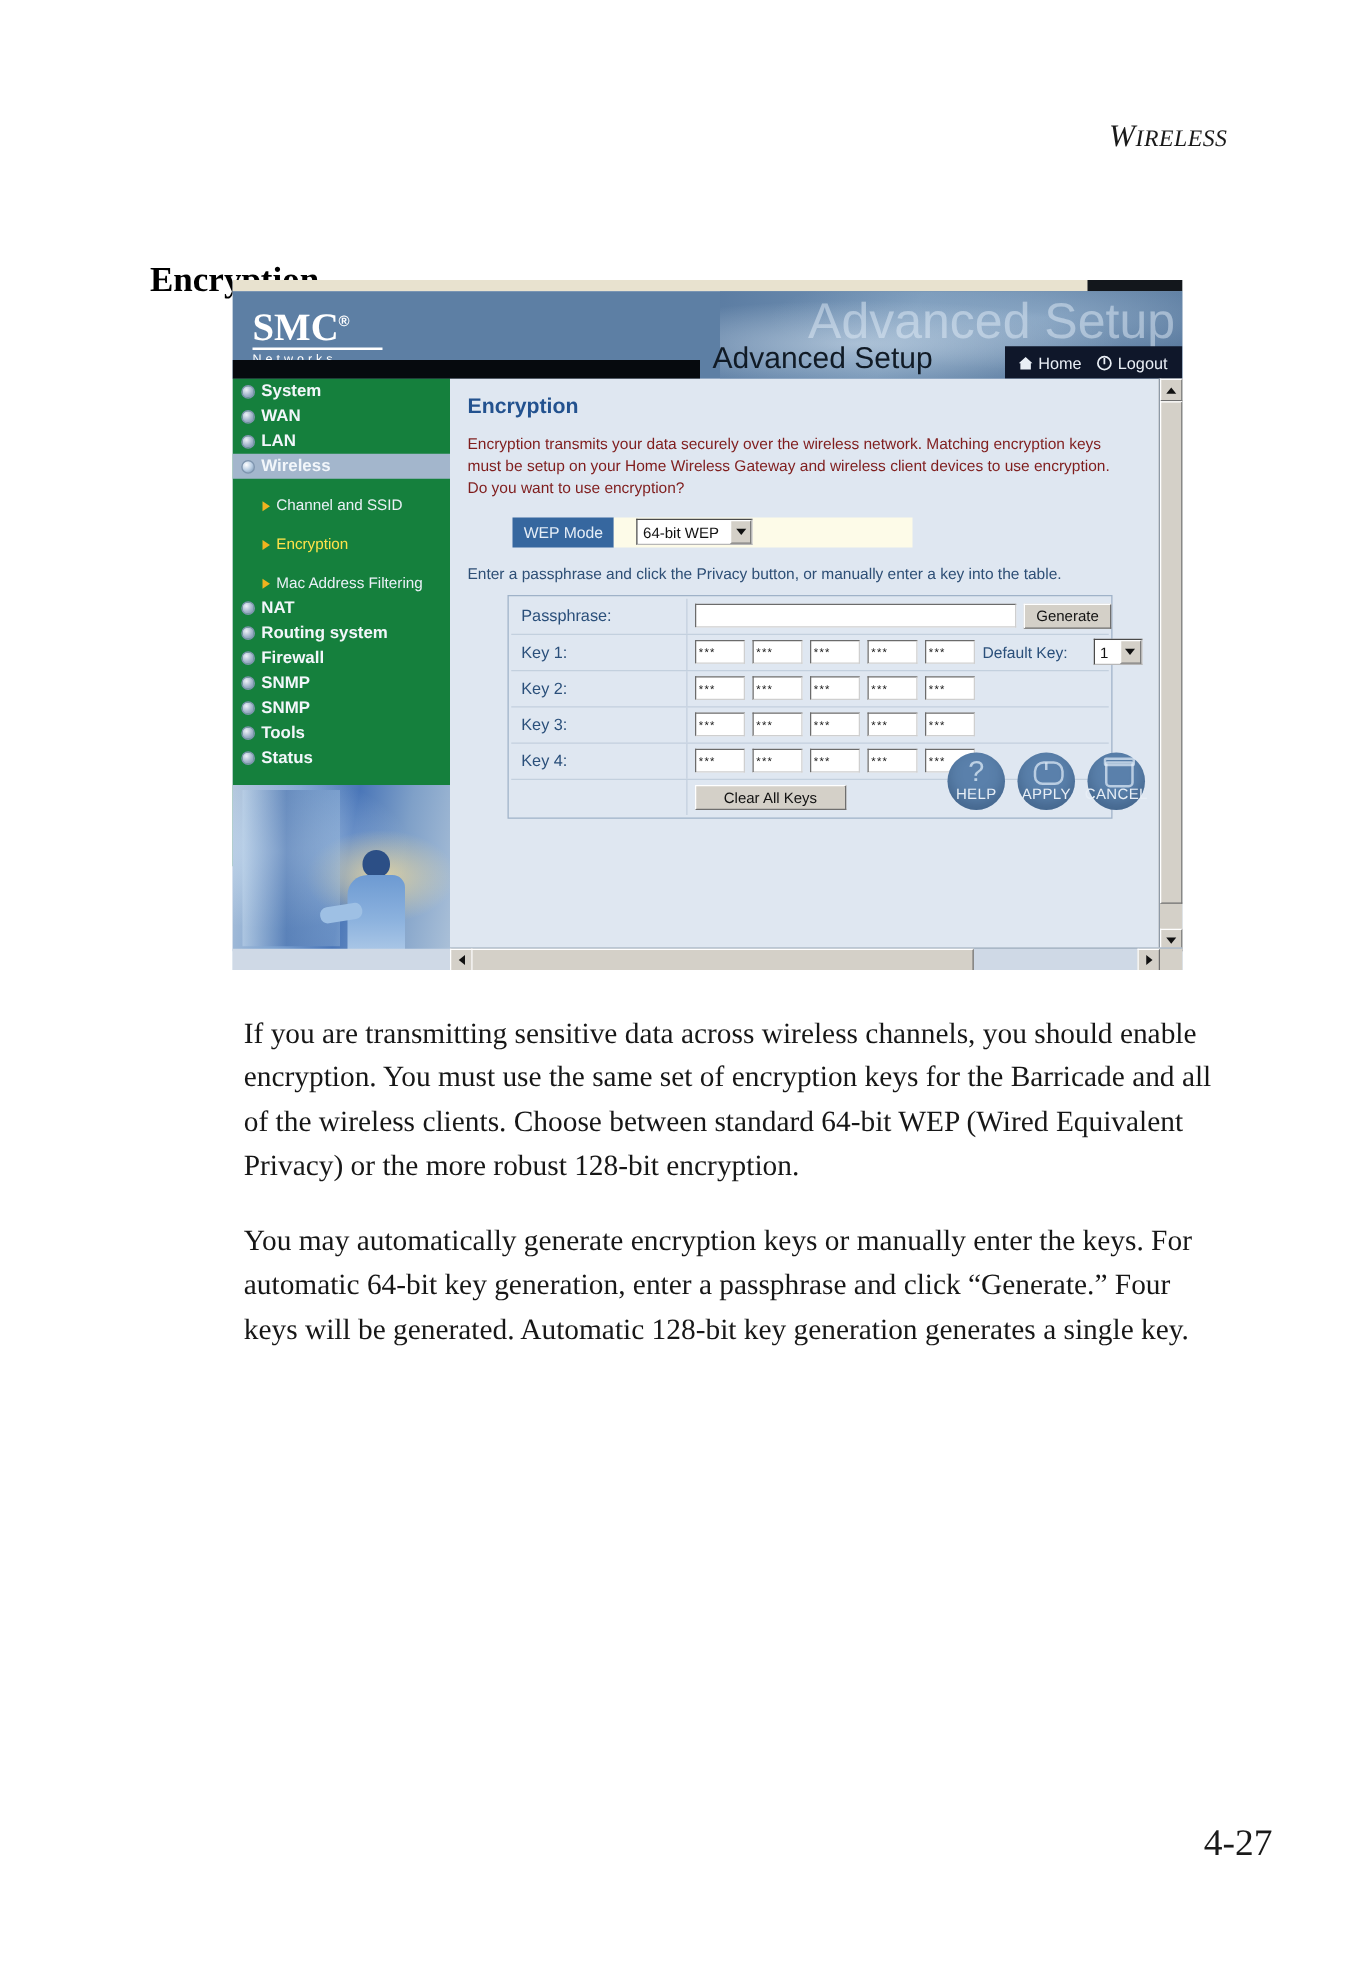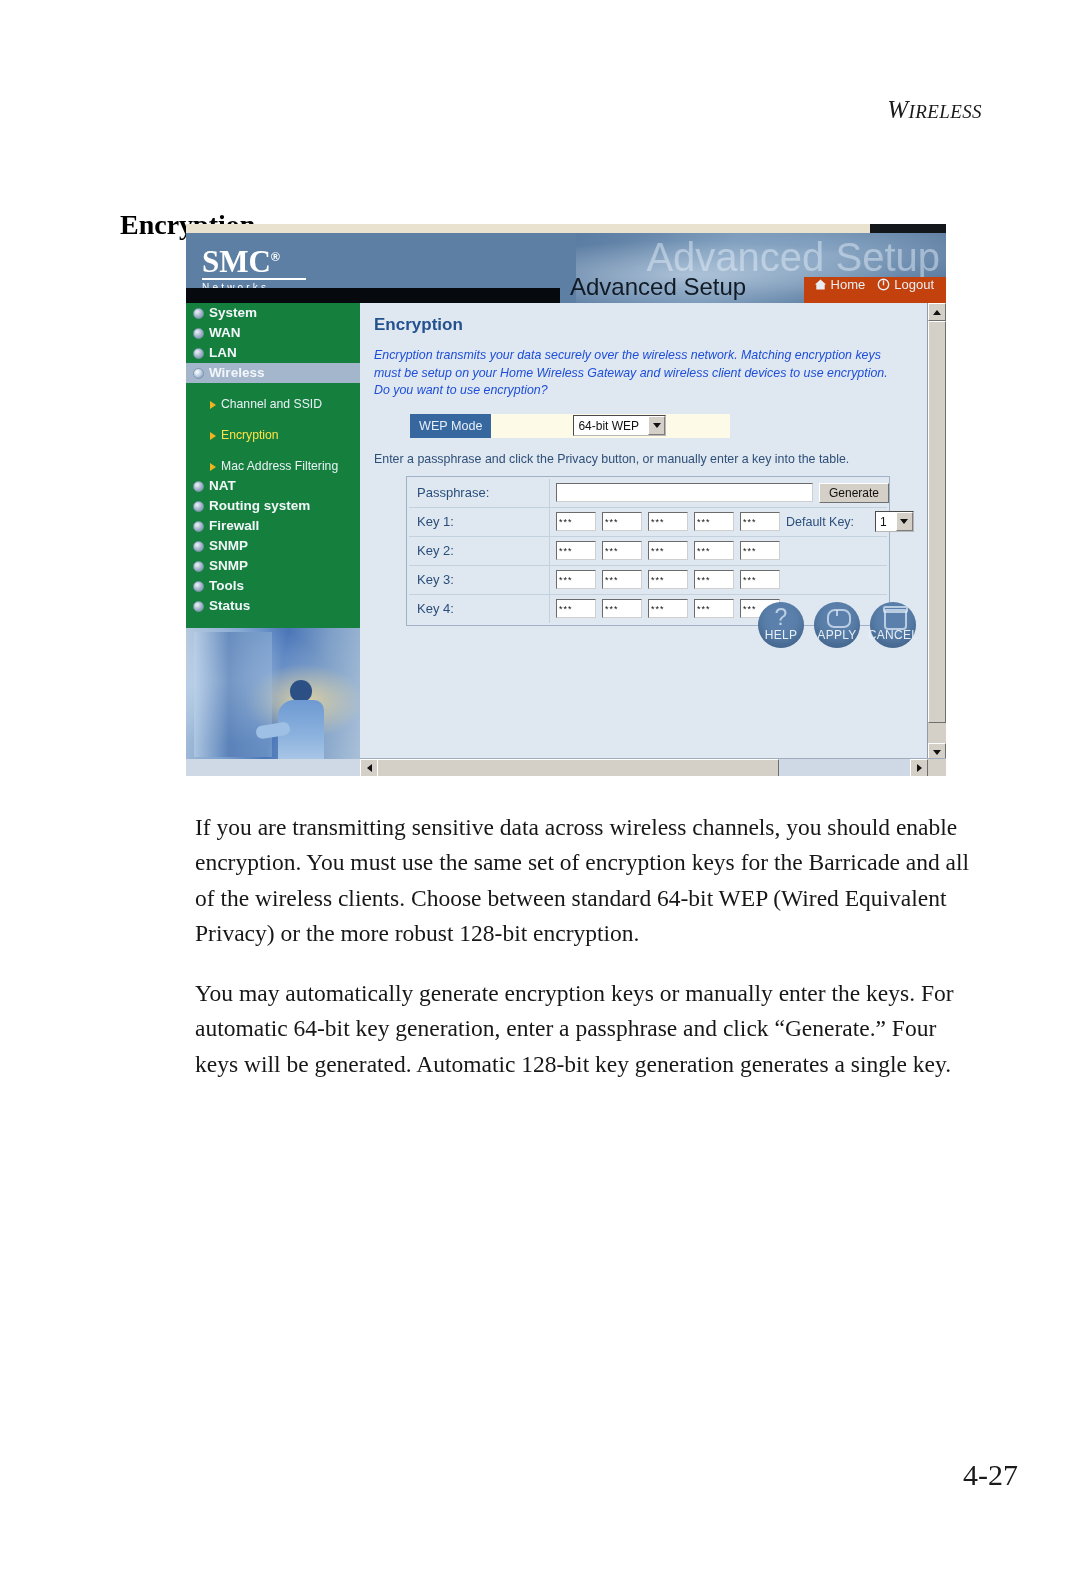--- a/index.html
+++ b/index.html
@@ -126,22 +126,22 @@
   .banner-title {
     position: absolute; left: 380px; bottom: 0px;
     background: #ffffff00;
     font-family: "Liberation Sans", sans-serif;
     font-size: 24px; color: #111b26;
     padding: 0 4px 2px 4px;
     white-space: nowrap;
   }
   .banner-actions {
     position: absolute; right: 0px; bottom: 0px; height: 26px;
-    background: #c2410c;
-    display: flex; align-items: flex-start; gap: 12px;
+    background: #0f172a;
+    display: flex; align-items: center; gap: 12px;
     padding: 0 12px 0 10px;
   }
   .banner-actions .ba-item {
     display: flex; align-items: center; gap: 4px;
     font-family: "Liberation Sans", sans-serif;
     font-size: 13px; color: #e9eef5; white-space: nowrap;
   }
   .ico-home, .ico-logout { display:inline-block; width: 13px; height: 13px; }
 
   
@@ -225,35 +225,34 @@
     overflow: hidden;
   }
   .content-inner { padding: 12px 16px 0 14px; }
   .enc-title {
     font-family: "Liberation Sans", sans-serif;
     font-size: 17px; font-weight: bold; color: #23528f;
     margin: 0 0 12px 0;
   }
   .enc-desc {
     font-family: "Liberation Sans", sans-serif;
-    font-size: 12.4px; color: #1d4ed8; line-height: 17.5px;
-    margin: 0 0 14px 0; width: 530px; font-style: italic;
+    font-size: 12.4px; color: #7f1d1d; line-height: 17.5px;
+    margin: 0 0 14px 0; width: 530px;
   }
 
   .wep-row { display: flex; align-items: stretch; margin: 0 0 14px 36px; width: 320px; }
   .wep-label {
     background: #36679f; color: #e6eef7;
     font-family: "Liberation Sans", sans-serif;
     font-size: 12.6px; padding: 5px 9px; display: flex; align-items: center;
     white-space: nowrap;
   }
   .wep-field {
     background: #fdfbe8; flex: 1; display: flex; align-items: center;
     padding-left: 18px;
-    justify-content: center;
   }
   .sel {
     display: inline-flex; align-items: center;
     background: #ffffff;
     border: 1px solid #4a4a4a;
     border-right-color: #b7b7b7; border-bottom-color: #b7b7b7;
     height: 19px; padding: 0 0 0 4px;
     font-family: "Liberation Sans", sans-serif; font-size: 12px; color: #111;
     white-space: nowrap;
   }
@@ -595,20 +594,26 @@
           <div class="ktlabel">Key 4:</div>
           <div class="ktcell">
             <div class="txt-input key-input">***</div>
             <div class="txt-input key-input">***</div>
             <div class="txt-input key-input">***</div>
             <div class="txt-input key-input">***</div>
             <div class="txt-input key-input">***</div>
           </div>
         </div>
 
+        <div class="ktrow">
+          <div class="ktlabel"></div>
+          <div class="ktcell">
+            <div class="btn" style="padding:2px 22px;">Clear All Keys</div>
+          </div>
+        </div>
 
       </div>
     </div>
   </div>
 
   <div class="actions">
     <div class="circle-btn">
       <span class="cb-glyph">?</span>
       <span class="cb-label">HELP</span>
     </div>

